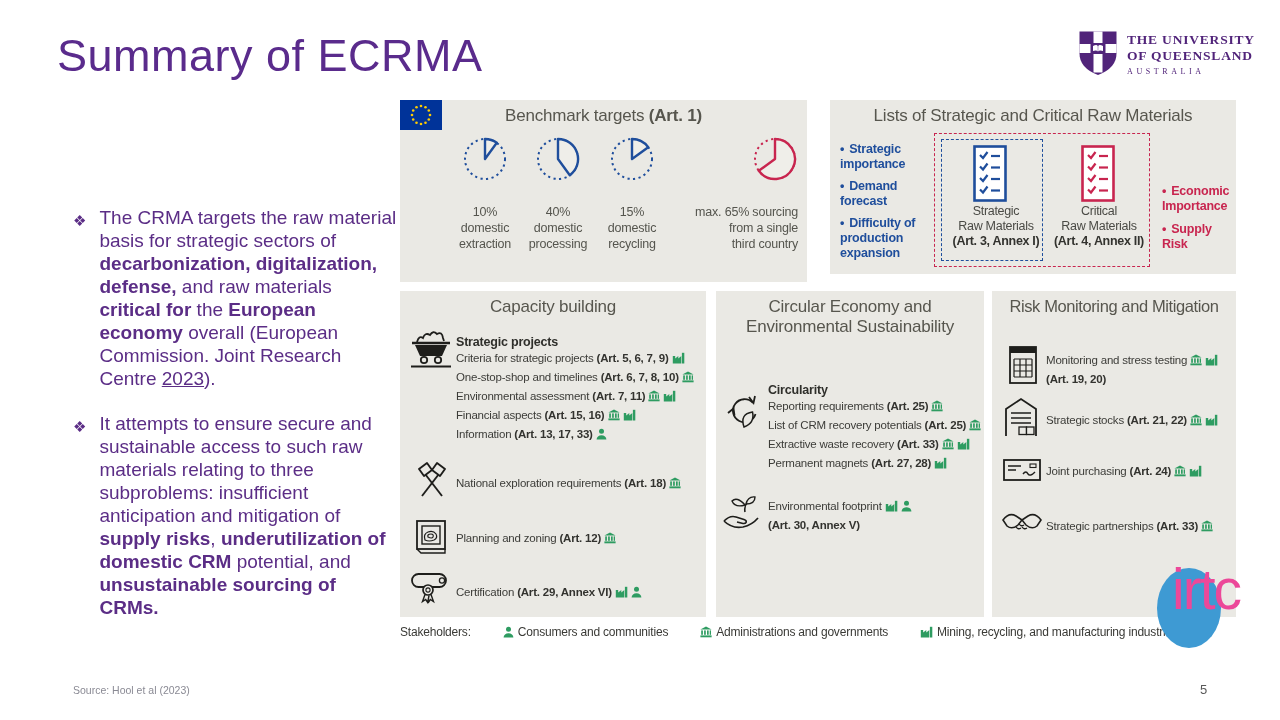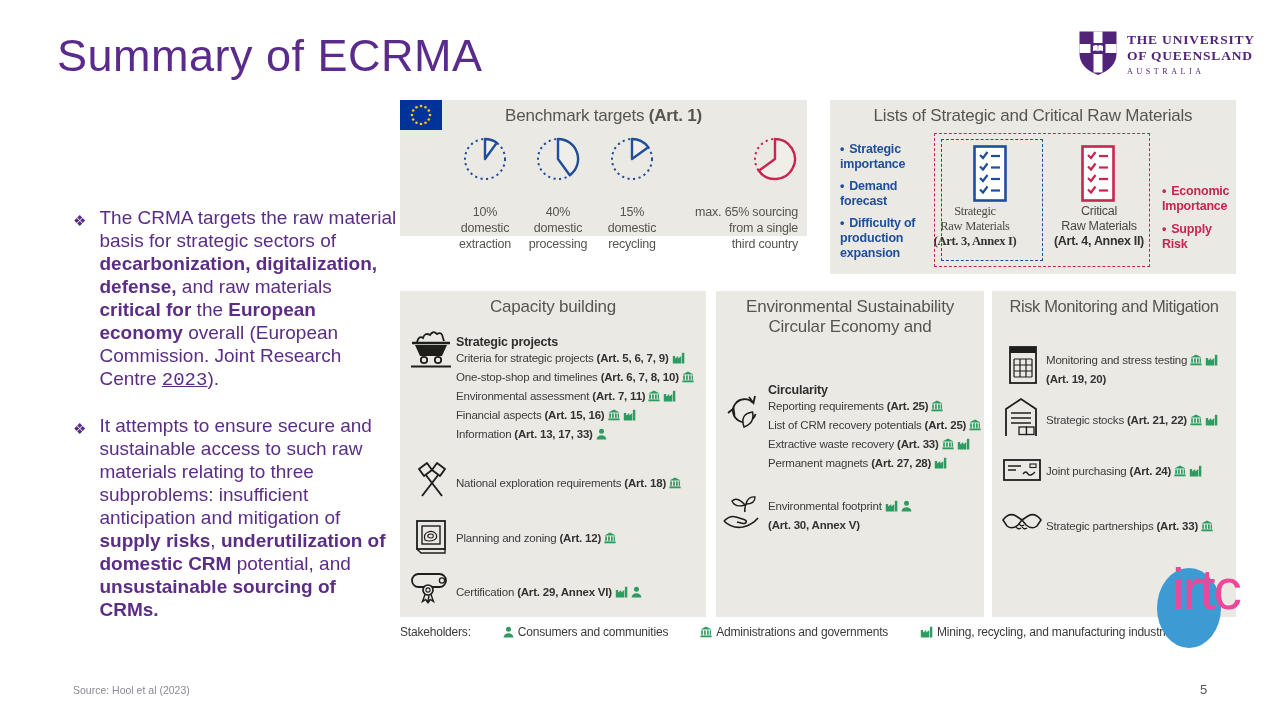--- a/index.html
+++ b/index.html
@@ -1,38 +1,38 @@
 <!DOCTYPE html>
 <html><head>
 <meta charset="utf-8">
 <style>
   * { margin:0; padding:0; box-sizing:border-box; }
   body { font-family:"Liberation Sans", sans-serif; background:#777; }
   .slide { position:relative; width:1280px; height:720px; background:#FFFFFF; overflow:hidden; margin:0 auto; }
 
   .b { font-weight:bold; }
-  .u { text-decoration:underline;font-family:Liberation Mono, monospace; }
+  .u { text-decoration:underline; }
 
   
   .title { position:absolute; left:57px; top:30px; font-size:45px; color:#5A2B8C; font-weight:400; letter-spacing:0.5px; }
 
   
   .uq { position:absolute; left:1078px; top:30px; display:flex; align-items:center; gap:9px; }
   .uq-text { color:#51247A; font-family:"Liberation Serif", serif; }
   .uq-l1, .uq-l2 { font-size:13.5px; font-weight:bold; letter-spacing:0.8px; line-height:16px; text-transform:uppercase; }
   .uq-l3 { font-size:8px; letter-spacing:3.6px; margin-top:3px; text-transform:uppercase; }
 
   
   .bullets { position:absolute; left:73px; top:206px; width:324px; }
   .bullet { display:flex; gap:13px; margin-bottom:22px; font-size:19px; line-height:23px; color:#5B2D86; }
   .bullet .marker { font-size:15px; padding-top:3px; }
 
   
   .panel { position:absolute; background:#EAE9E4; }
-  #p-benchmark { left:400px; top:100px; width:407px; height:136px; }
+  #p-benchmark { left:400px; top:100px; width:407px; height:182px; }
   #p-lists     { left:830px; top:100px; width:406px; height:174px; }
   #p-capacity  { left:400px; top:291px; width:306px; height:326px; }
   #p-circular  { left:716px; top:291px; width:268px; height:326px; }
   #p-risk      { left:992px; top:291px; width:244px; height:326px; }
 
   .ptitle { padding-top:6px; text-align:center; font-size:17px; color:#57564E; letter-spacing:-0.2px; }
   #p-risk .ptitle { font-size:16.5px; letter-spacing:-0.4px; }
 
   .eu-flag { position:absolute; left:0; top:0; }
 
@@ -196,21 +196,21 @@
         <path d="M7 10 l3 3 4.5-6"></path>
           <line x1="18" y1="11" x2="27" y2="11"></line>
         <path d="M7 21.5 l3 3 4.5-6"></path>
           <line x1="18" y1="22.5" x2="27" y2="22.5"></line>
         <path d="M7 33 l3 3 4.5-6"></path>
           <line x1="18" y1="34" x2="27" y2="34"></line>
         <path d="M7 44.5 l3 3 4.5-6"></path>
           <line x1="18" y1="45.5" x2="27" y2="45.5"></line>
       </g>
     </svg>
-    <div class="card-label" style="left:90px;font-family:Liberation Serif, serif;">
+    <div class="card-label" style="left:111px;">
       <div>Strategic</div>
       <div>Raw Materials</div>
       <div class="b">(Art. 3, Annex I)</div>
     </div>
     <div class="card-label" style="left:214px;">
       <div>Critical</div>
       <div>Raw Materials</div>
       <div class="b">(Art. 4, Annex II)</div>
     </div>
     <ul class="red-bullets">
@@ -327,22 +327,22 @@
             <rect x="9.9" y="0.8" width="2.4" height="10.7" fill="#2E9C61"></rect>
           </svg><svg class="mi" width="11" height="12" viewBox="0 0 11 12">
             <circle cx="5.5" cy="3.2" r="2.5" fill="#2E9C61"></circle>
             <path fill="#2E9C61" d="M0.6 11.6 c0-2.8 2.2-4.4 4.9-4.4 s4.9 1.6 4.9 4.4 z"></path>
           </svg></span>
     </div>
   </section>
 
   <section class="panel" id="p-circular">
     <div class="ptitle">
+      <div>Circular Economy and</div>
       <div>Environmental Sustainability</div>
-      <div>Circular Economy and</div>
     </div>
     <svg class="abs" style="left:8px; top:96px;" width="38" height="46" viewBox="0 0 38 46">
       <g stroke="#1E1E1B" stroke-width="1.8" fill="none">
         <path d="M29 16 a11.5 11.5 0 1 0 2.5 11"></path>
         <path d="M25 10 l4.5 6 1.5-7"></path>
         <path d="M4 26 l5.5-4.5 1 7"></path>
       </g>
       <path d="M20 40 q11-4 8.5-15 q-13 2-8.5 15 z" fill="#EAE9E4" stroke="#1E1E1B" stroke-width="1.5"></path>
     </svg>
     <div class="abs" style="left:52px; top:92px;">

